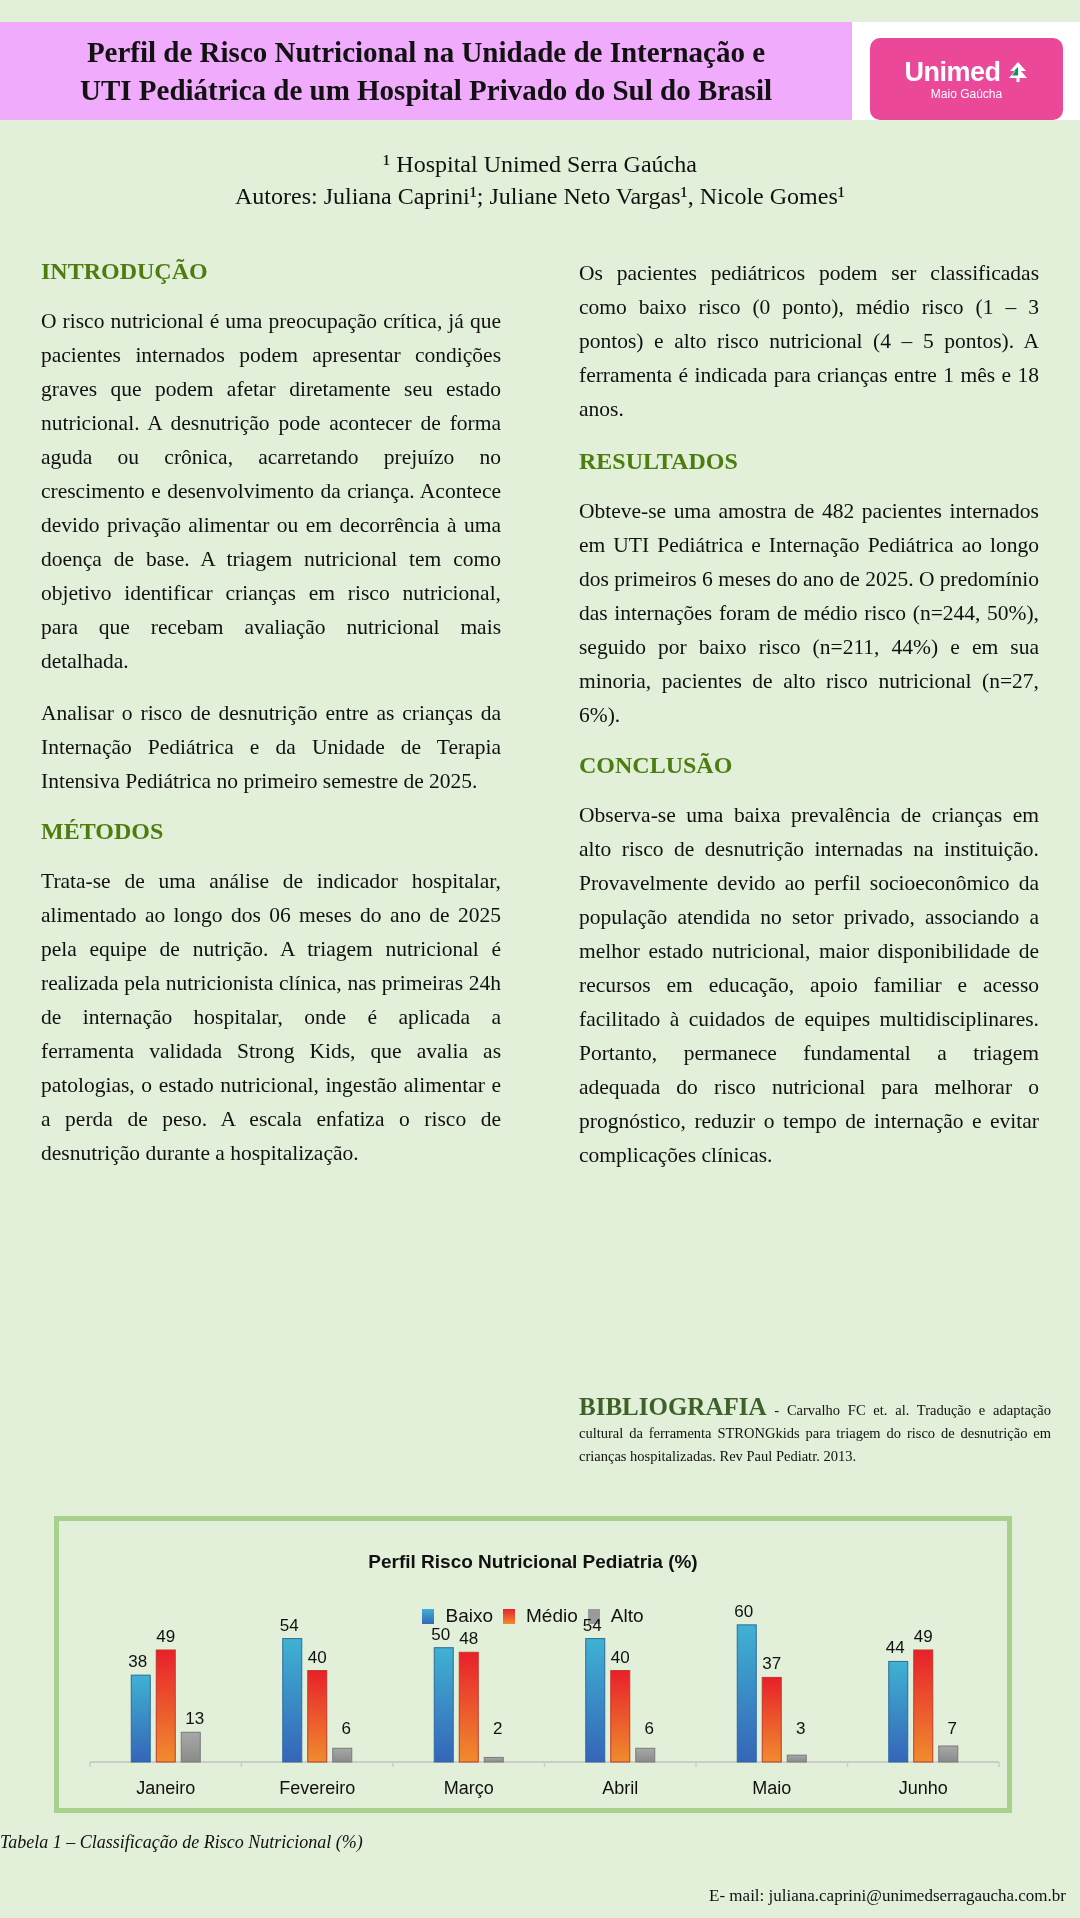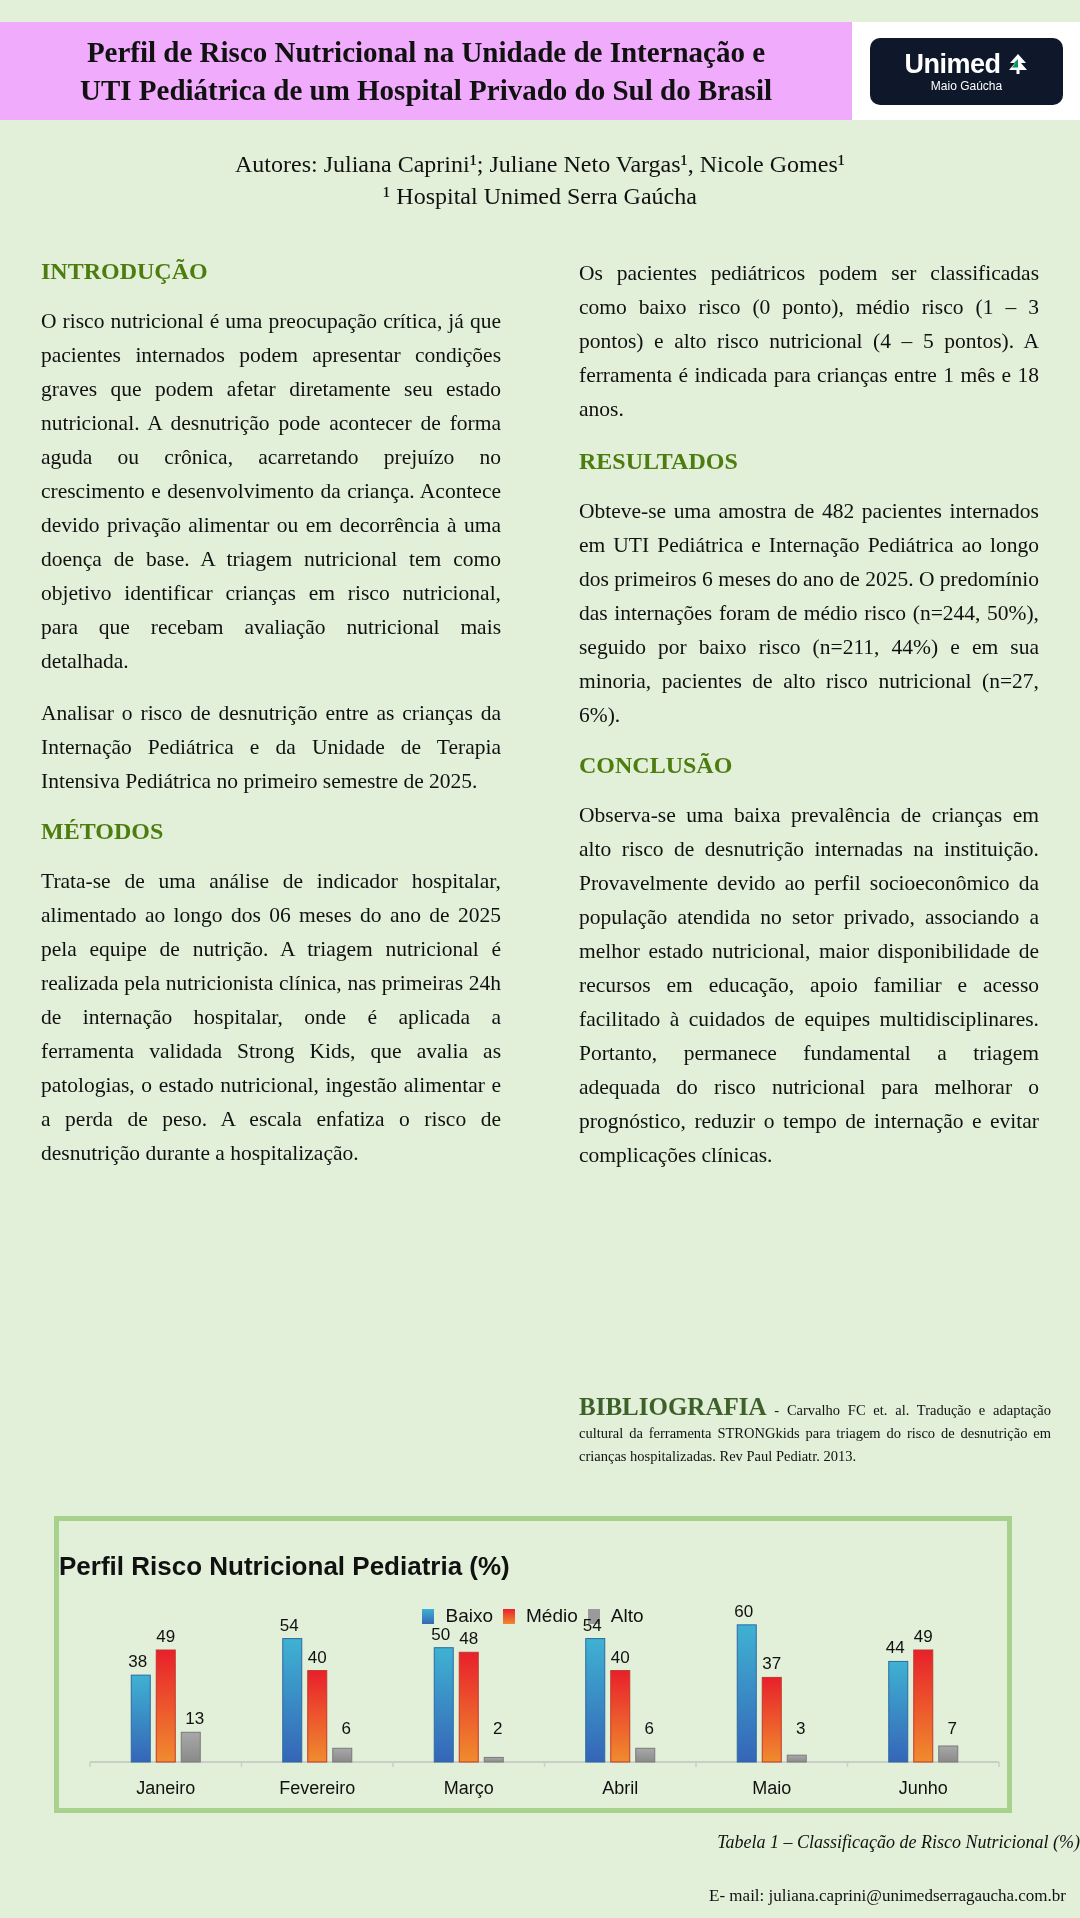--- a/index.html
+++ b/index.html
@@ -18,22 +18,22 @@
   .title {
     font-family: "Liberation Serif", serif;
     font-weight: bold; font-size: 29px; line-height: 38px;
     text-align: center; color: #111; margin: 0;
   }
   .logo-box {
     position: absolute; left: 852px; top: 22px; width: 228px; height: 98px;
     background: #ffffff;
   }
   .logo {
-    position: absolute; left: 18px; top: 16px; width: 193px; height: 67px;
-    background: #0f172a; border-radius: 10px;
+    position: absolute; left: 18px; top: 16px; width: 193px; height: 82px;
+    background: #ec4899; border-radius: 10px;
     color: #fff; font-family: "Liberation Sans", sans-serif;
     display: flex; flex-direction: column; align-items: center; justify-content: center;
   }
   .logo-top { display: flex; align-items: center; gap: 6px; }
   .logo-name { font-size: 27px; font-weight: bold; letter-spacing: -0.5px; line-height: 28px; }
   .logo-sub { font-size: 12px; line-height: 14px; margin-top: 1px; }
   .tree-icon { width: 22px; height: 22px; }
   .authors {
     position: absolute; top: 148px; left: 0; width: 1080px; text-align: center;
     font-size: 24px; line-height: 32px;
@@ -52,33 +52,33 @@
   .biblio {
     position: absolute; left: 579px; top: 1395px; width: 472px;
     font-size: 14.5px; line-height: 23px; text-align: justify;
   }
   .biblio-title { font-weight: bold; color: #3e6029; font-size: 25px; }
   .chart-frame {
     position: absolute; left: 54px; top: 1516px; width: 958px; height: 297px;
     border: 5px solid #a9d18e; box-sizing: border-box; background: #e2efd9;
   }
   .chart-title {
-    position: absolute; top: 30px; left: 0; width: 100%; 
-    font-family: "Liberation Sans", sans-serif; font-weight: bold; font-size: 26px; color: #111;
+    position: absolute; top: 30px; left: 0; width: 100%; text-align: center;
+    font-family: "Liberation Sans", sans-serif; font-weight: bold; font-size: 19px; color: #111;
   }
   .legend {
     position: absolute; top: 84px; left: 0; width: 100%;
     display: flex; justify-content: center; gap: 10px;
     font-family: "Liberation Sans", sans-serif; font-size: 19px; color: #111;
   }
   .legend-item { display: flex; align-items: center; gap: 11px; }
   .swatch { width: 12px; height: 15px; display: inline-block; }
   svg.chart { position: absolute; left: 0; top: 0; }
   .caption {
-    position: absolute; top: 1832px; left: 0; width: 1080px; text-align: right;
+    position: absolute; top: 1832px; left: 0; width: 1080px; text-align: left;
     font-style: italic; font-size: 18px;
   }
   .email {
     position: absolute; top: 1886px; right: 14px;
     font-size: 17px;
   }
 </style>
 </head>
 <body>
 
@@ -95,22 +95,22 @@
       <svg class="tree-icon" viewBox="0 0 22 22">
         <polygon points="11,1 3,10 8,10 2,17 9.5,17 9.5,21 12.5,21 12.5,17 20,17 14,10 19,10" fill="#fff"></polygon>
         <polygon points="11,6 7,10 8.5,10 5,14.5 11,14.5" fill="#00985b"></polygon>
       </svg>
     </div>
     <span class="logo-sub">Maio Gaúcha</span>
   </div>
 </div>
 
 <div class="authors">
+  <div>¹ Hospital Unimed Serra Gaúcha</div>
   <div>Autores: Juliana Caprini¹; Juliane Neto Vargas¹, Nicole Gomes¹</div>
-  <div>¹ Hospital Unimed Serra Gaúcha</div>
 </div>
 
 <div class="col col-left">
   <h2 class="sec-title">INTRODUÇÃO</h2>
   <p class="para">O risco nutricional é uma preocupação crítica, já que pacientes internados podem apresentar condições graves que podem afetar diretamente seu estado nutricional. A desnutrição pode acontecer de forma aguda ou crônica, acarretando prejuízo no crescimento e desenvolvimento da criança. Acontece devido privação alimentar ou em decorrência à uma doença de base. A triagem nutricional tem como objetivo identificar crianças em risco nutricional, para que recebam avaliação nutricional mais detalhada.</p>
   <p class="para">Analisar o risco de desnutrição entre as crianças da Internação Pediátrica e da Unidade de Terapia Intensiva Pediátrica no primeiro semestre de 2025.</p>
   <h2 class="sec-title">MÉTODOS</h2>
   <p class="para">Trata-se de uma análise de indicador hospitalar, alimentado ao longo dos 06 meses do ano de 2025 pela equipe de nutrição. A triagem nutricional é realizada pela nutricionista clínica, nas primeiras 24h de internação hospitalar, onde é aplicada a ferramenta validada Strong Kids, que avalia as patologias, o estado nutricional, ingestão alimentar e a perda de peso. A escala enfatiza o risco de desnutrição durante a hospitalização.</p>
 </div>
 

